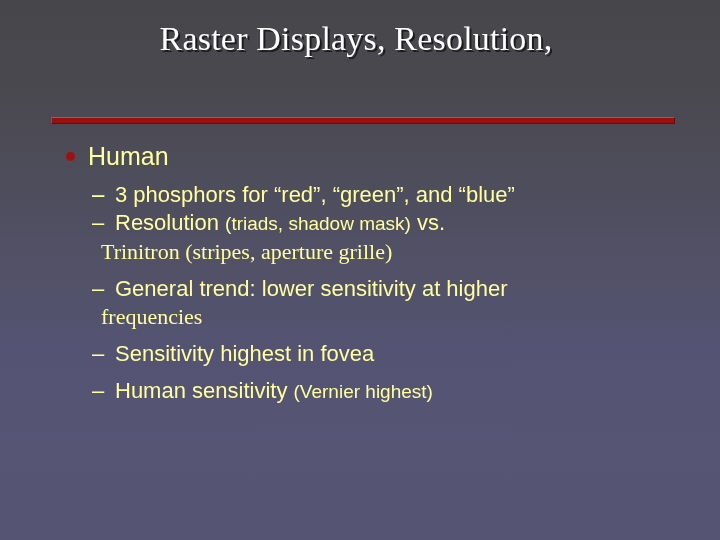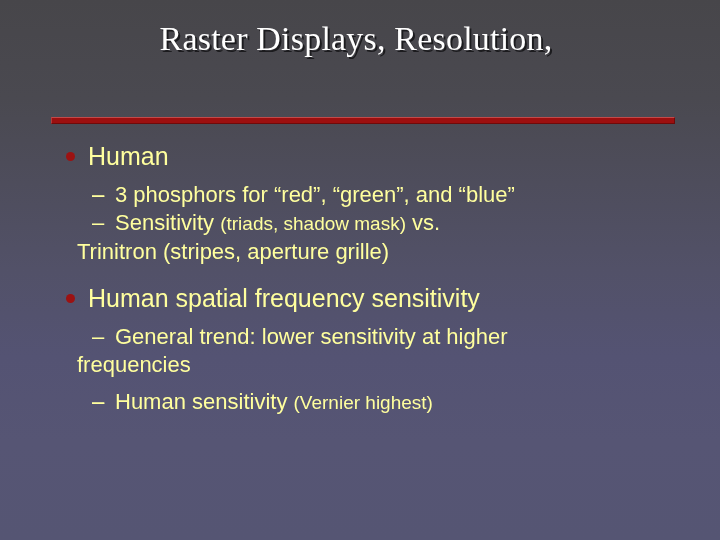--- a/index.html
+++ b/index.html
@@ -118,23 +118,23 @@
   }
   .lvl2 .small {
     font-size: 19px;
   }
 
   .gap-before-b2 { margin-top: 16px; }
   .gap-after-b1  { margin-top: 9px; }
 
   .wrap-line {
     position: relative;
-    padding-left: 77px;
+    padding-left: 101px;
     color: #ffff9e;
-    font-family: Liberation Sans, sans-serif;
+    font-family: Liberation Serif, serif;
     font-size: 22px;
     line-height: 28px;
   }
 </style>
 </head>
 <body>
 
 <div class="slide">
 
   <div class="title-block">
@@ -156,41 +156,38 @@
       <span class="dash">–</span>
     </div>
 
     <div class="lvl2">
       <span class="dash">–</span>
       <span>3 phosphors for “red”, “green”, and “blue”</span>
     </div>
 
     <div class="lvl2">
       <span class="dash">–</span>
-      <span>Sensitivity </span><span class="small">(triads, shadow mask)</span><span> vs.</span>
+      <span>Resolution </span><span class="small">(triads, shadow mask)</span><span> vs.</span>
     </div>
     <div class="wrap-line">
       <span>Trinitron </span><span class="small">(stripes, aperture grille)</span>
     </div>
 
-    <div class="lvl1 gap-before-b2">
-      <span class="dot"></span>
-      <span>Human spatial frequency sensitivity</span>
-    </div>
 
     <div class="lvl2 gap-after-b1">
       <span class="dash">–</span>
       <span>General trend: lower sensitivity at higher</span>
     </div>
     <div class="wrap-line">
       <span>frequencies</span>
     </div>
 
     <div class="lvl2" style="margin-top:9px;">
       <span class="dash">–</span>
+      <span>Sensitivity highest in fovea</span>
     </div>
 
     <div class="lvl2" style="margin-top:9px;">
       <span class="dash">–</span>
       <span>Human sensitivity </span><span class="small">(Vernier highest)</span>
     </div>
 
   </div>
 </div>
 

